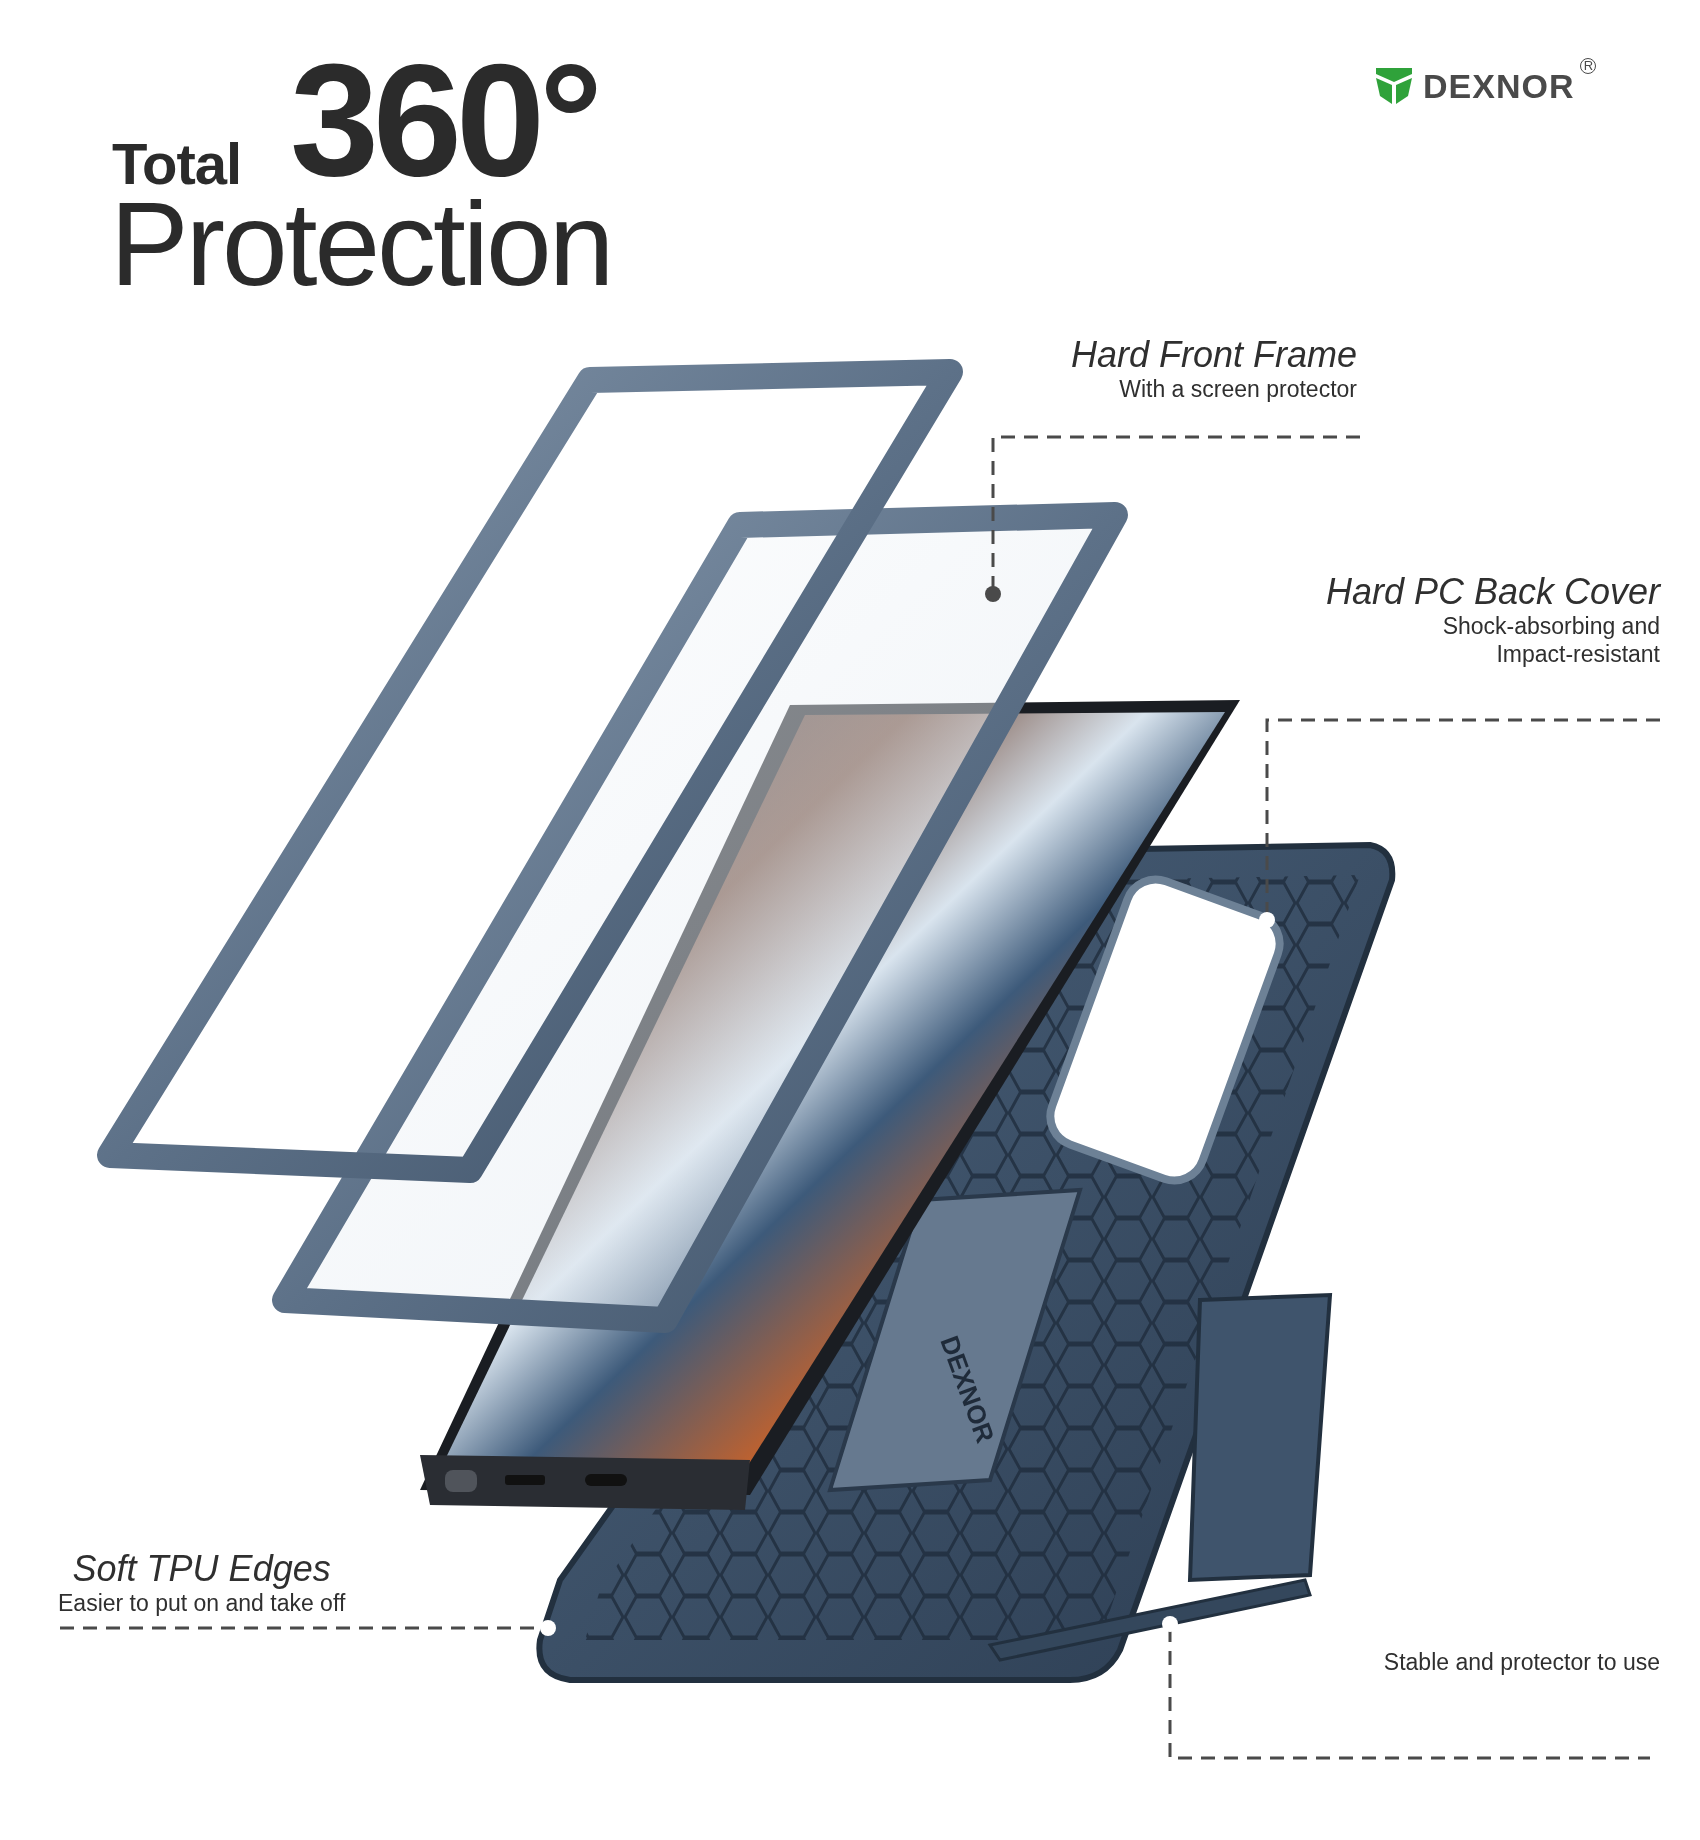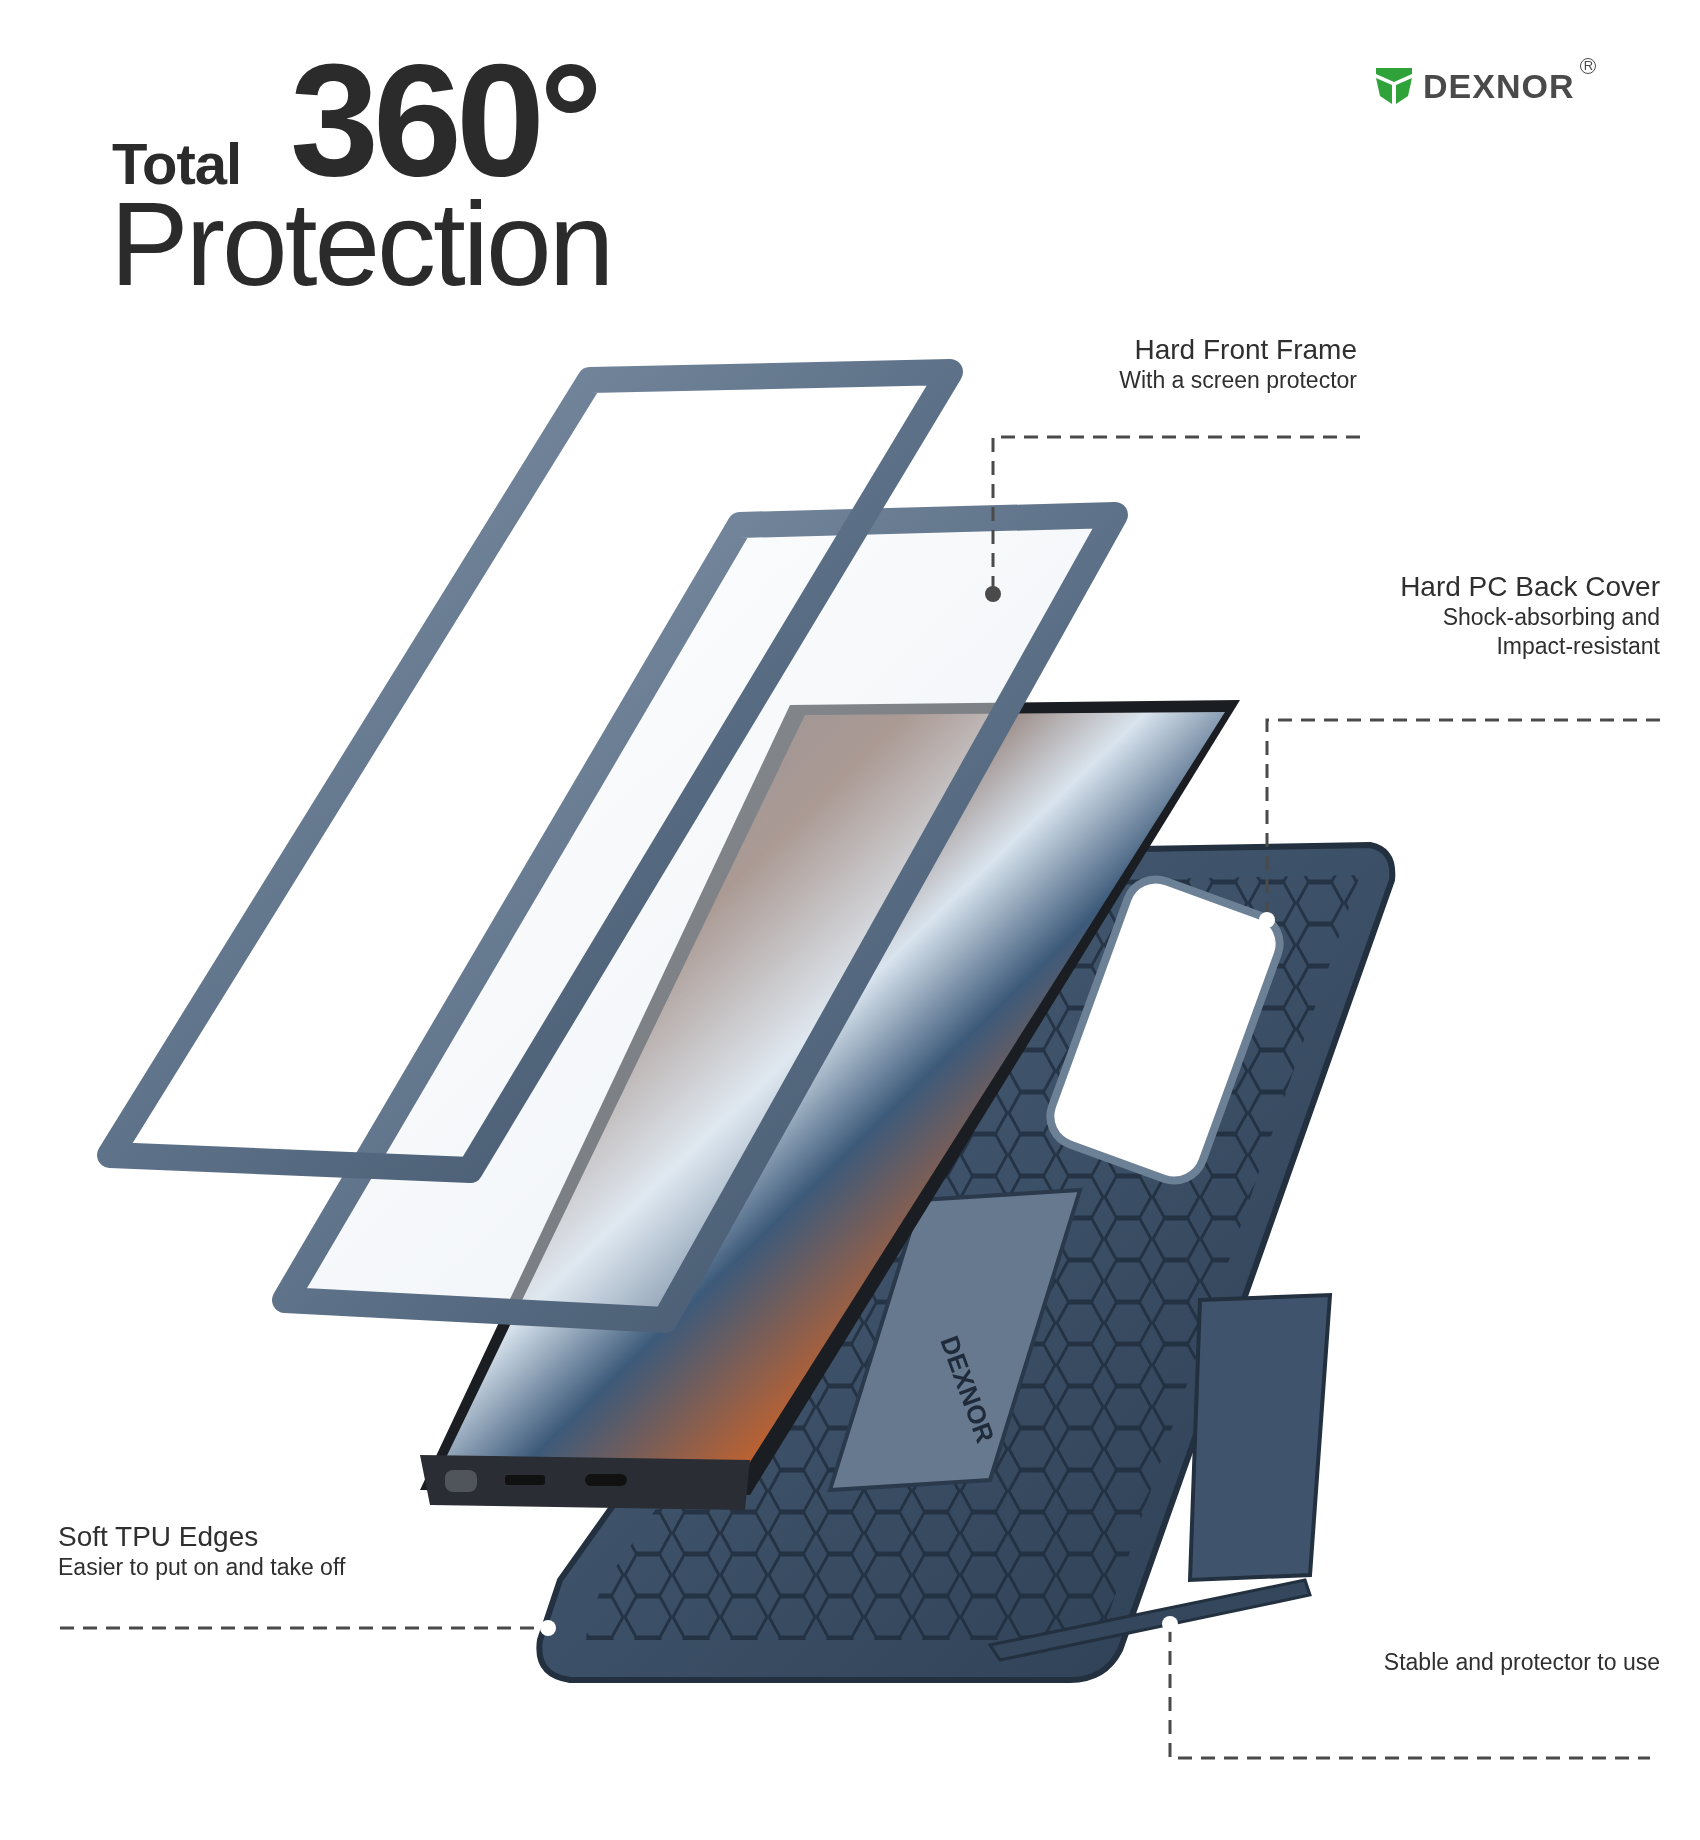--- a/index.html
+++ b/index.html
@@ -9,23 +9,23 @@
     .headline { position: absolute; left: 112px; top: 40px; }
     .headline .total { position: absolute; left: 0; top: 90px; font-size: 58px; font-weight: 700; letter-spacing: -1px; white-space: nowrap; }
     .headline .degrees { position: absolute; left: 178px; top: 0; font-size: 160px; font-weight: 700; letter-spacing: -6px; line-height: 1; white-space: nowrap; }
     .headline .protection { position: absolute; left: -2px; top: 145px; font-size: 118px; font-weight: 400; letter-spacing: -3px; line-height: 1; white-space: nowrap; }
 
     .brand { position: absolute; left: 1375px; top: 66px; display: flex; align-items: center; gap: 10px; }
     .brand .brand-name { font-size: 34px; font-weight: 700; color: #4a4a4a; letter-spacing: 1px; }
     .brand .reg { position: absolute; right: -22px; top: -8px; font-size: 13px; color: #4a4a4a; border: 1.5px solid #4a4a4a; border-radius: 50%; width: 16px; height: 16px; line-height: 13px; text-align: center; }
 
     .callout { position: absolute; text-align: right; white-space: nowrap; }
-    .callout .title { font-size: 28px; color: #2f2f2f; line-height: 1.1; }
+    .callout .title { font-size: 36px; color: #2f2f2f; line-height: 1.1; font-style: italic; }
     .callout .sub { font-size: 23px; color: #2f2f2f; line-height: 1.25; }
-    .callout.left { text-align: left; }
+    .callout.left { text-align: center; margin-top: 27px; }
 
     .c-front { right: 343px; top: 335px; }
     .c-back { right: 40px; top: 572px; }
     .c-tpu { left: 58px; top: 1522px; }
     .c-kick { right: 40px; top: 1648px; }
 
     .product { position: absolute; left: 0; top: 0; width: 1700px; height: 1840px; }
     .guides { position: absolute; left: 0; top: 0; width: 1700px; height: 1840px; pointer-events: none; }
   </style>
 </head>

